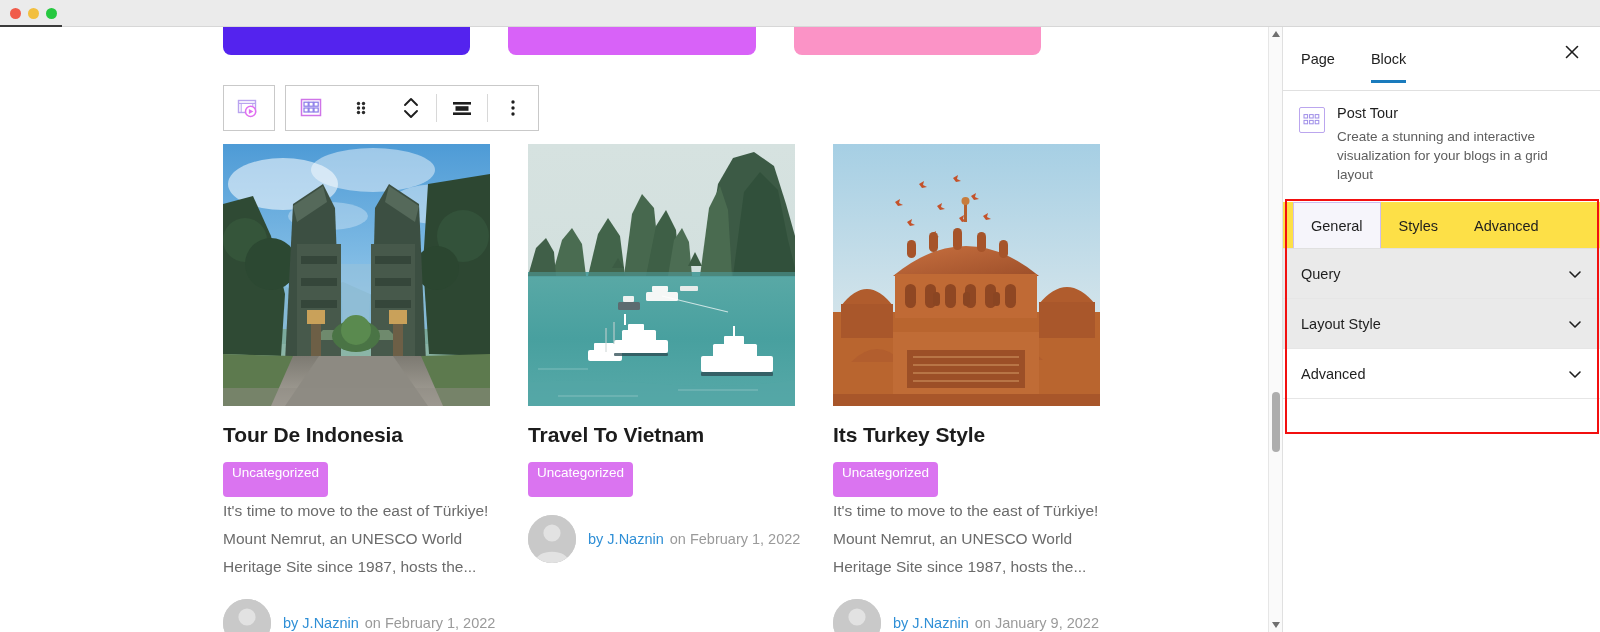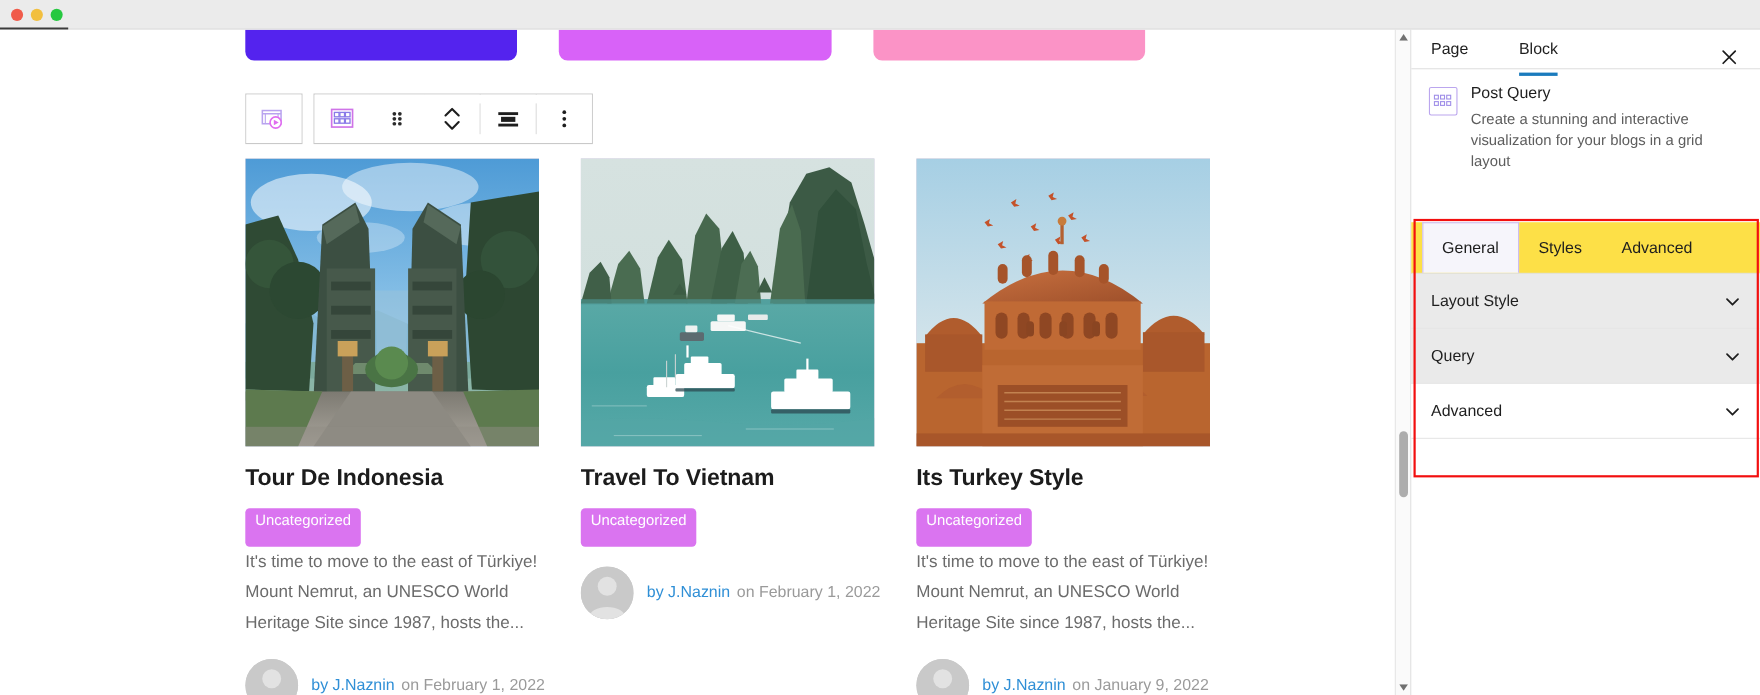--- a/index.html
+++ b/index.html
@@ -106,22 +106,22 @@
     position: absolute; left: 3px; top: 365px; width: 8px; height: 60px;
     background: #adadad; border-radius: 4px; cursor: pointer;
   }
 
   
   .sidebar {
     position: absolute; left: 1282px; top: 27px; width: 318px; height: 605px;
     background: #ffffff; border-left: 1px solid #e0e0e0;
   }
   .sb-tabs {
-    position: relative; height: 36px; display: flex; align-items: center;
-    padding-left: 18px; gap: 46px; border-bottom: 1px solid #e0e0e0;
+    position: relative; height: 64px; display: flex; align-items: center;
+    padding-left: 18px; gap: 36px; border-bottom: 1px solid #e0e0e0;
   }
   .sb-tab {
     font-size: 14.5px; color: #1e1e1e; cursor: pointer; position: relative;
     height: 48px; display: flex; align-items: center;
   }
   .sb-tab.active { font-weight: normal; }
   .sb-tab.active::after {
     content: ""; position: absolute; left: 0; right: 0; bottom: 0;
     height: 3px; background: #1a7bbd;
   }
@@ -535,41 +535,41 @@
         <svg width="19" height="15" viewBox="0 0 19 15">
           <rect x="1" y="1.6" width="3.6" height="3.4" fill="none" stroke="#9f8ee8" stroke-width="1"></rect>
           <rect x="6.6" y="1.6" width="3.6" height="3.4" fill="none" stroke="#9f8ee8" stroke-width="1"></rect>
           <rect x="12.2" y="1.6" width="3.6" height="3.4" fill="none" stroke="#9f8ee8" stroke-width="1"></rect>
           <rect x="1" y="7.4" width="3.6" height="3.4" fill="none" stroke="#9f8ee8" stroke-width="1"></rect>
           <rect x="6.6" y="7.4" width="3.6" height="3.4" fill="none" stroke="#9f8ee8" stroke-width="1"></rect>
           <rect x="12.2" y="7.4" width="3.6" height="3.4" fill="none" stroke="#9f8ee8" stroke-width="1"></rect>
         </svg>
       </div>
       <div>
-        <div class="sb-blocktitle">Post Query</div>
+        <div class="sb-blocktitle">Post Tour</div>
         <div class="sb-blockdesc">Create a stunning and interactive visualization for your blogs in a grid layout</div>
       </div>
     </div>
 
     <div class="sb-inspector">
       <div class="sb-ptabs">
         <div class="sb-ptab active">General</div>
         <div class="sb-ptab">Styles</div>
         <div class="sb-ptab">Advanced</div>
       </div>
 
       <div class="sb-panel grey">
-        <span>Layout Style</span>
+        <span>Query</span>
         <svg class="chev" viewBox="0 0 16 16">
           <path d="M3 6 L8 11 L13 6" fill="none" stroke="#1e1e1e" stroke-width="1.6" stroke-linecap="round" stroke-linejoin="round"></path>
         </svg>
       </div>
 
       <div class="sb-panel grey">
-        <span>Query</span>
+        <span>Layout Style</span>
         <svg class="chev" viewBox="0 0 16 16">
           <path d="M3 6 L8 11 L13 6" fill="none" stroke="#1e1e1e" stroke-width="1.6" stroke-linecap="round" stroke-linejoin="round"></path>
         </svg>
       </div>
 
       <div class="sb-panel white">
         <span>Advanced</span>
         <svg class="chev" viewBox="0 0 16 16">
           <path d="M3 6 L8 11 L13 6" fill="none" stroke="#1e1e1e" stroke-width="1.6" stroke-linecap="round" stroke-linejoin="round"></path>
         </svg>

